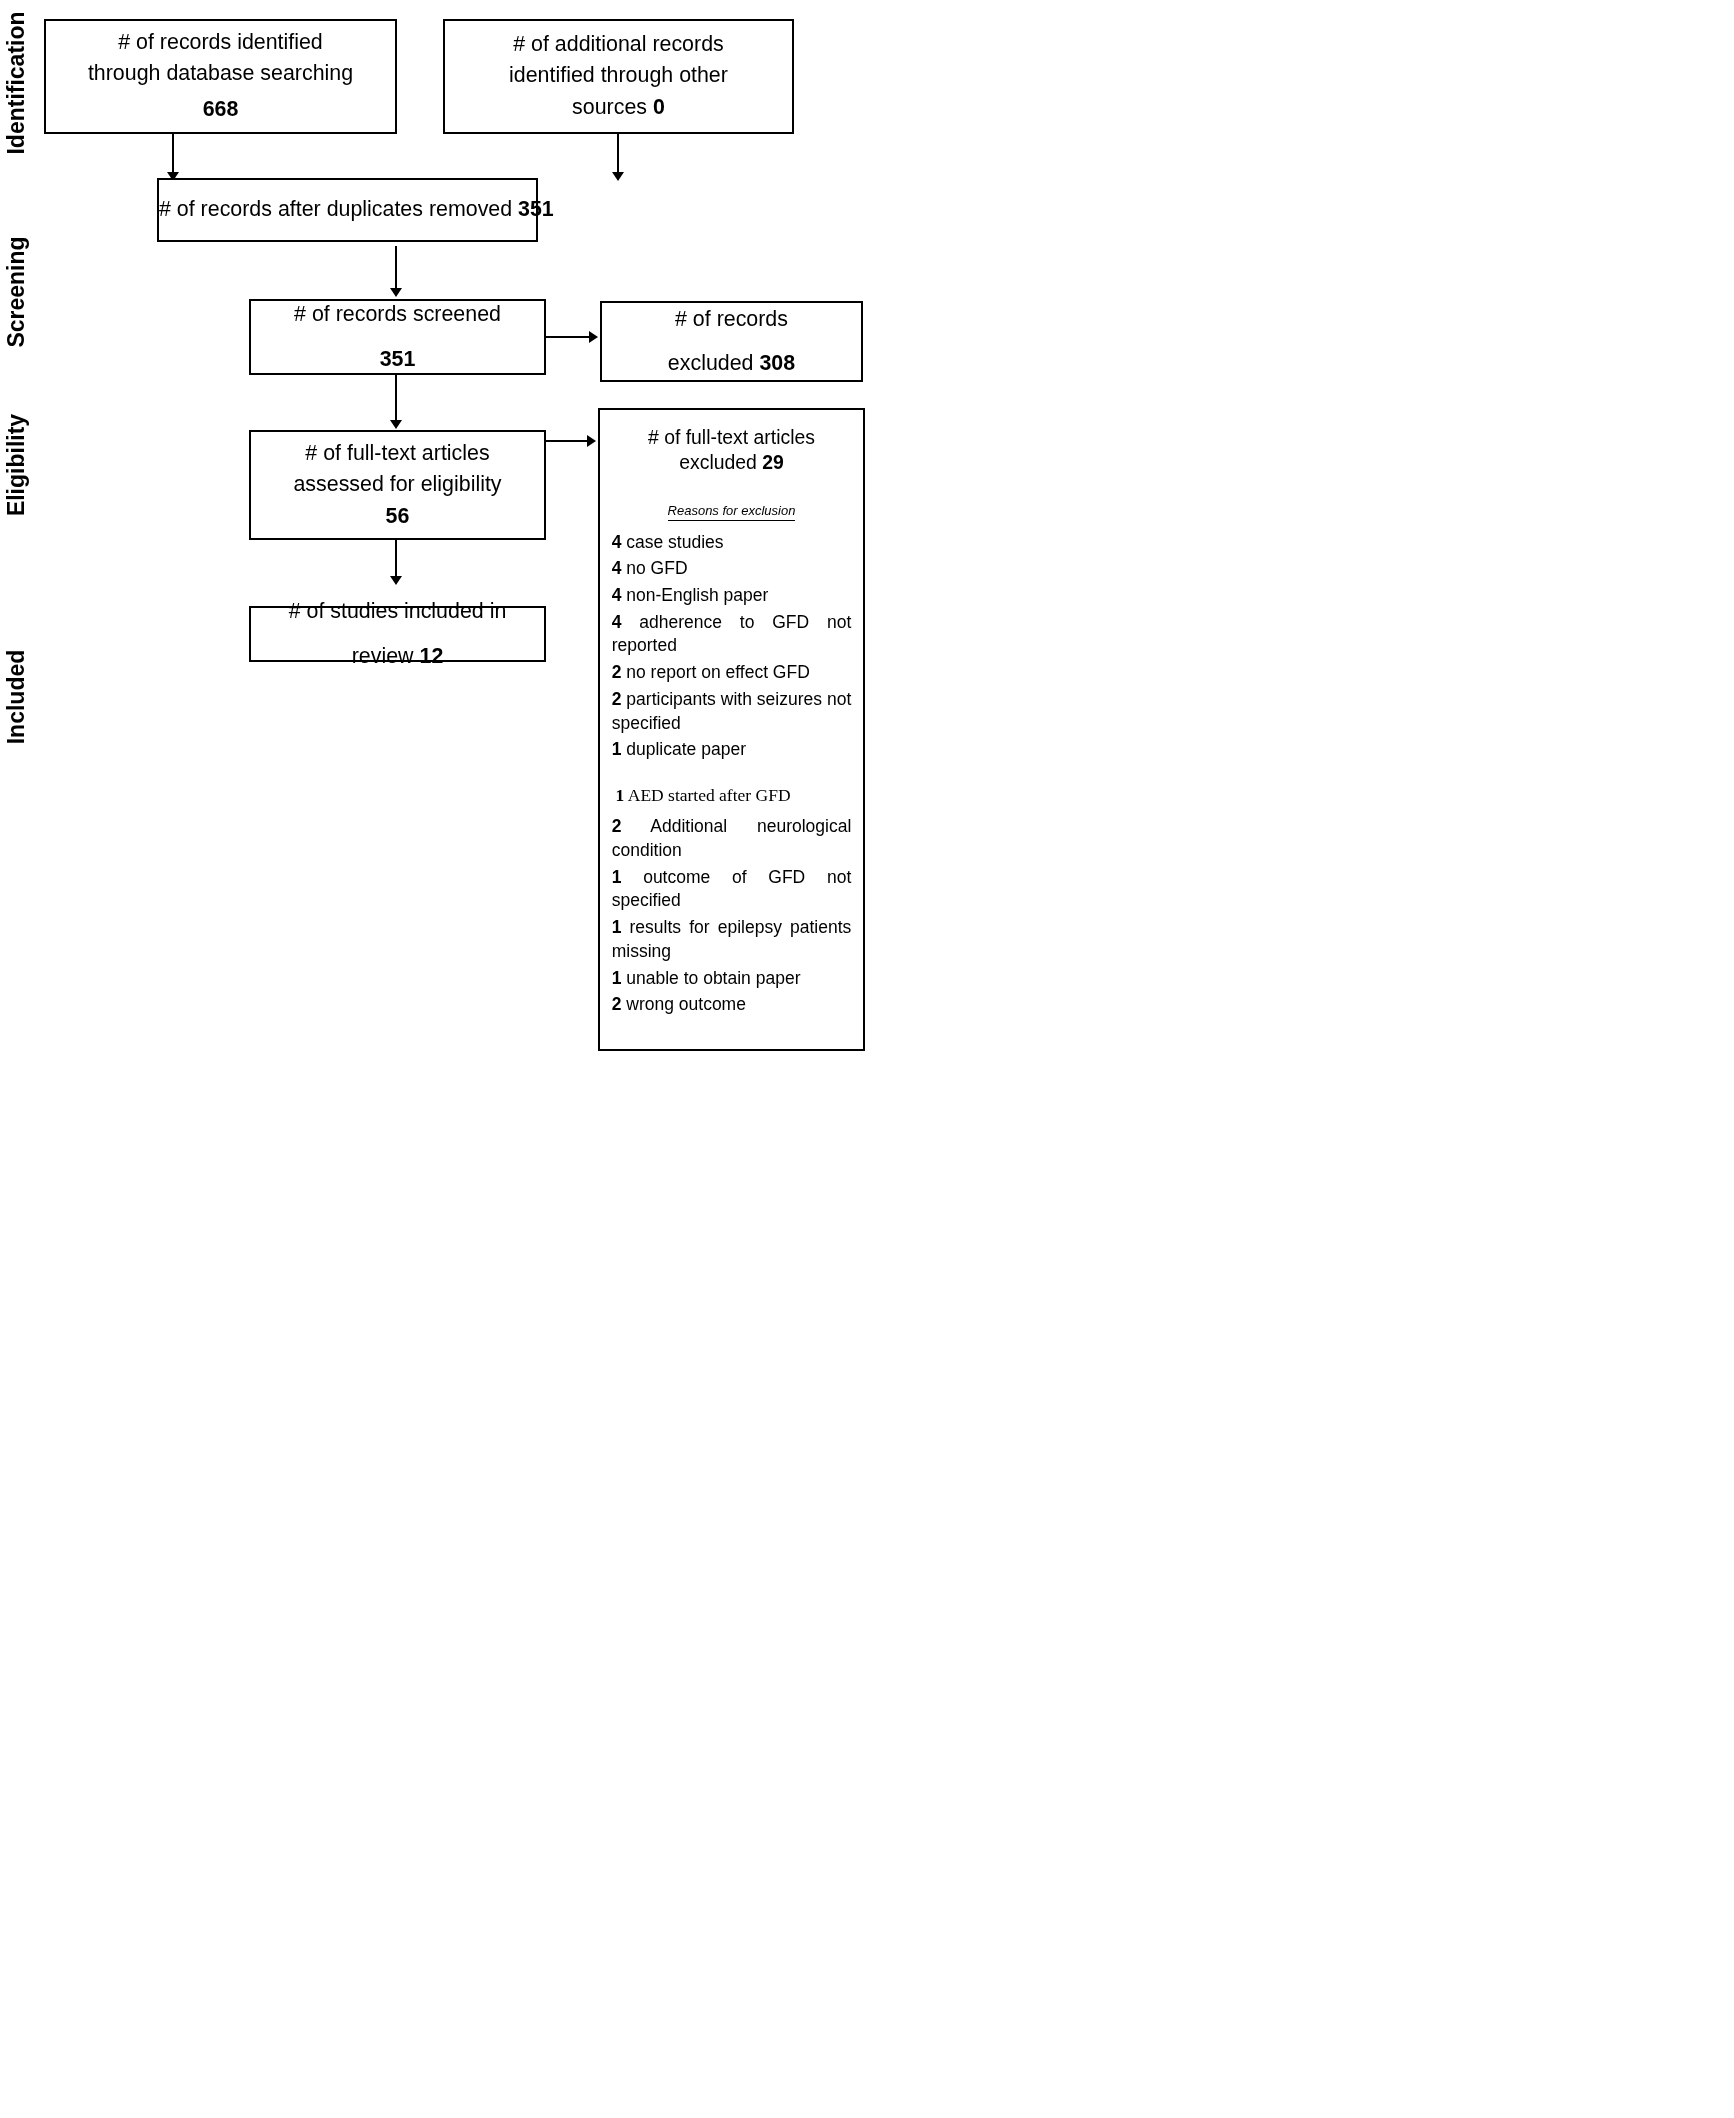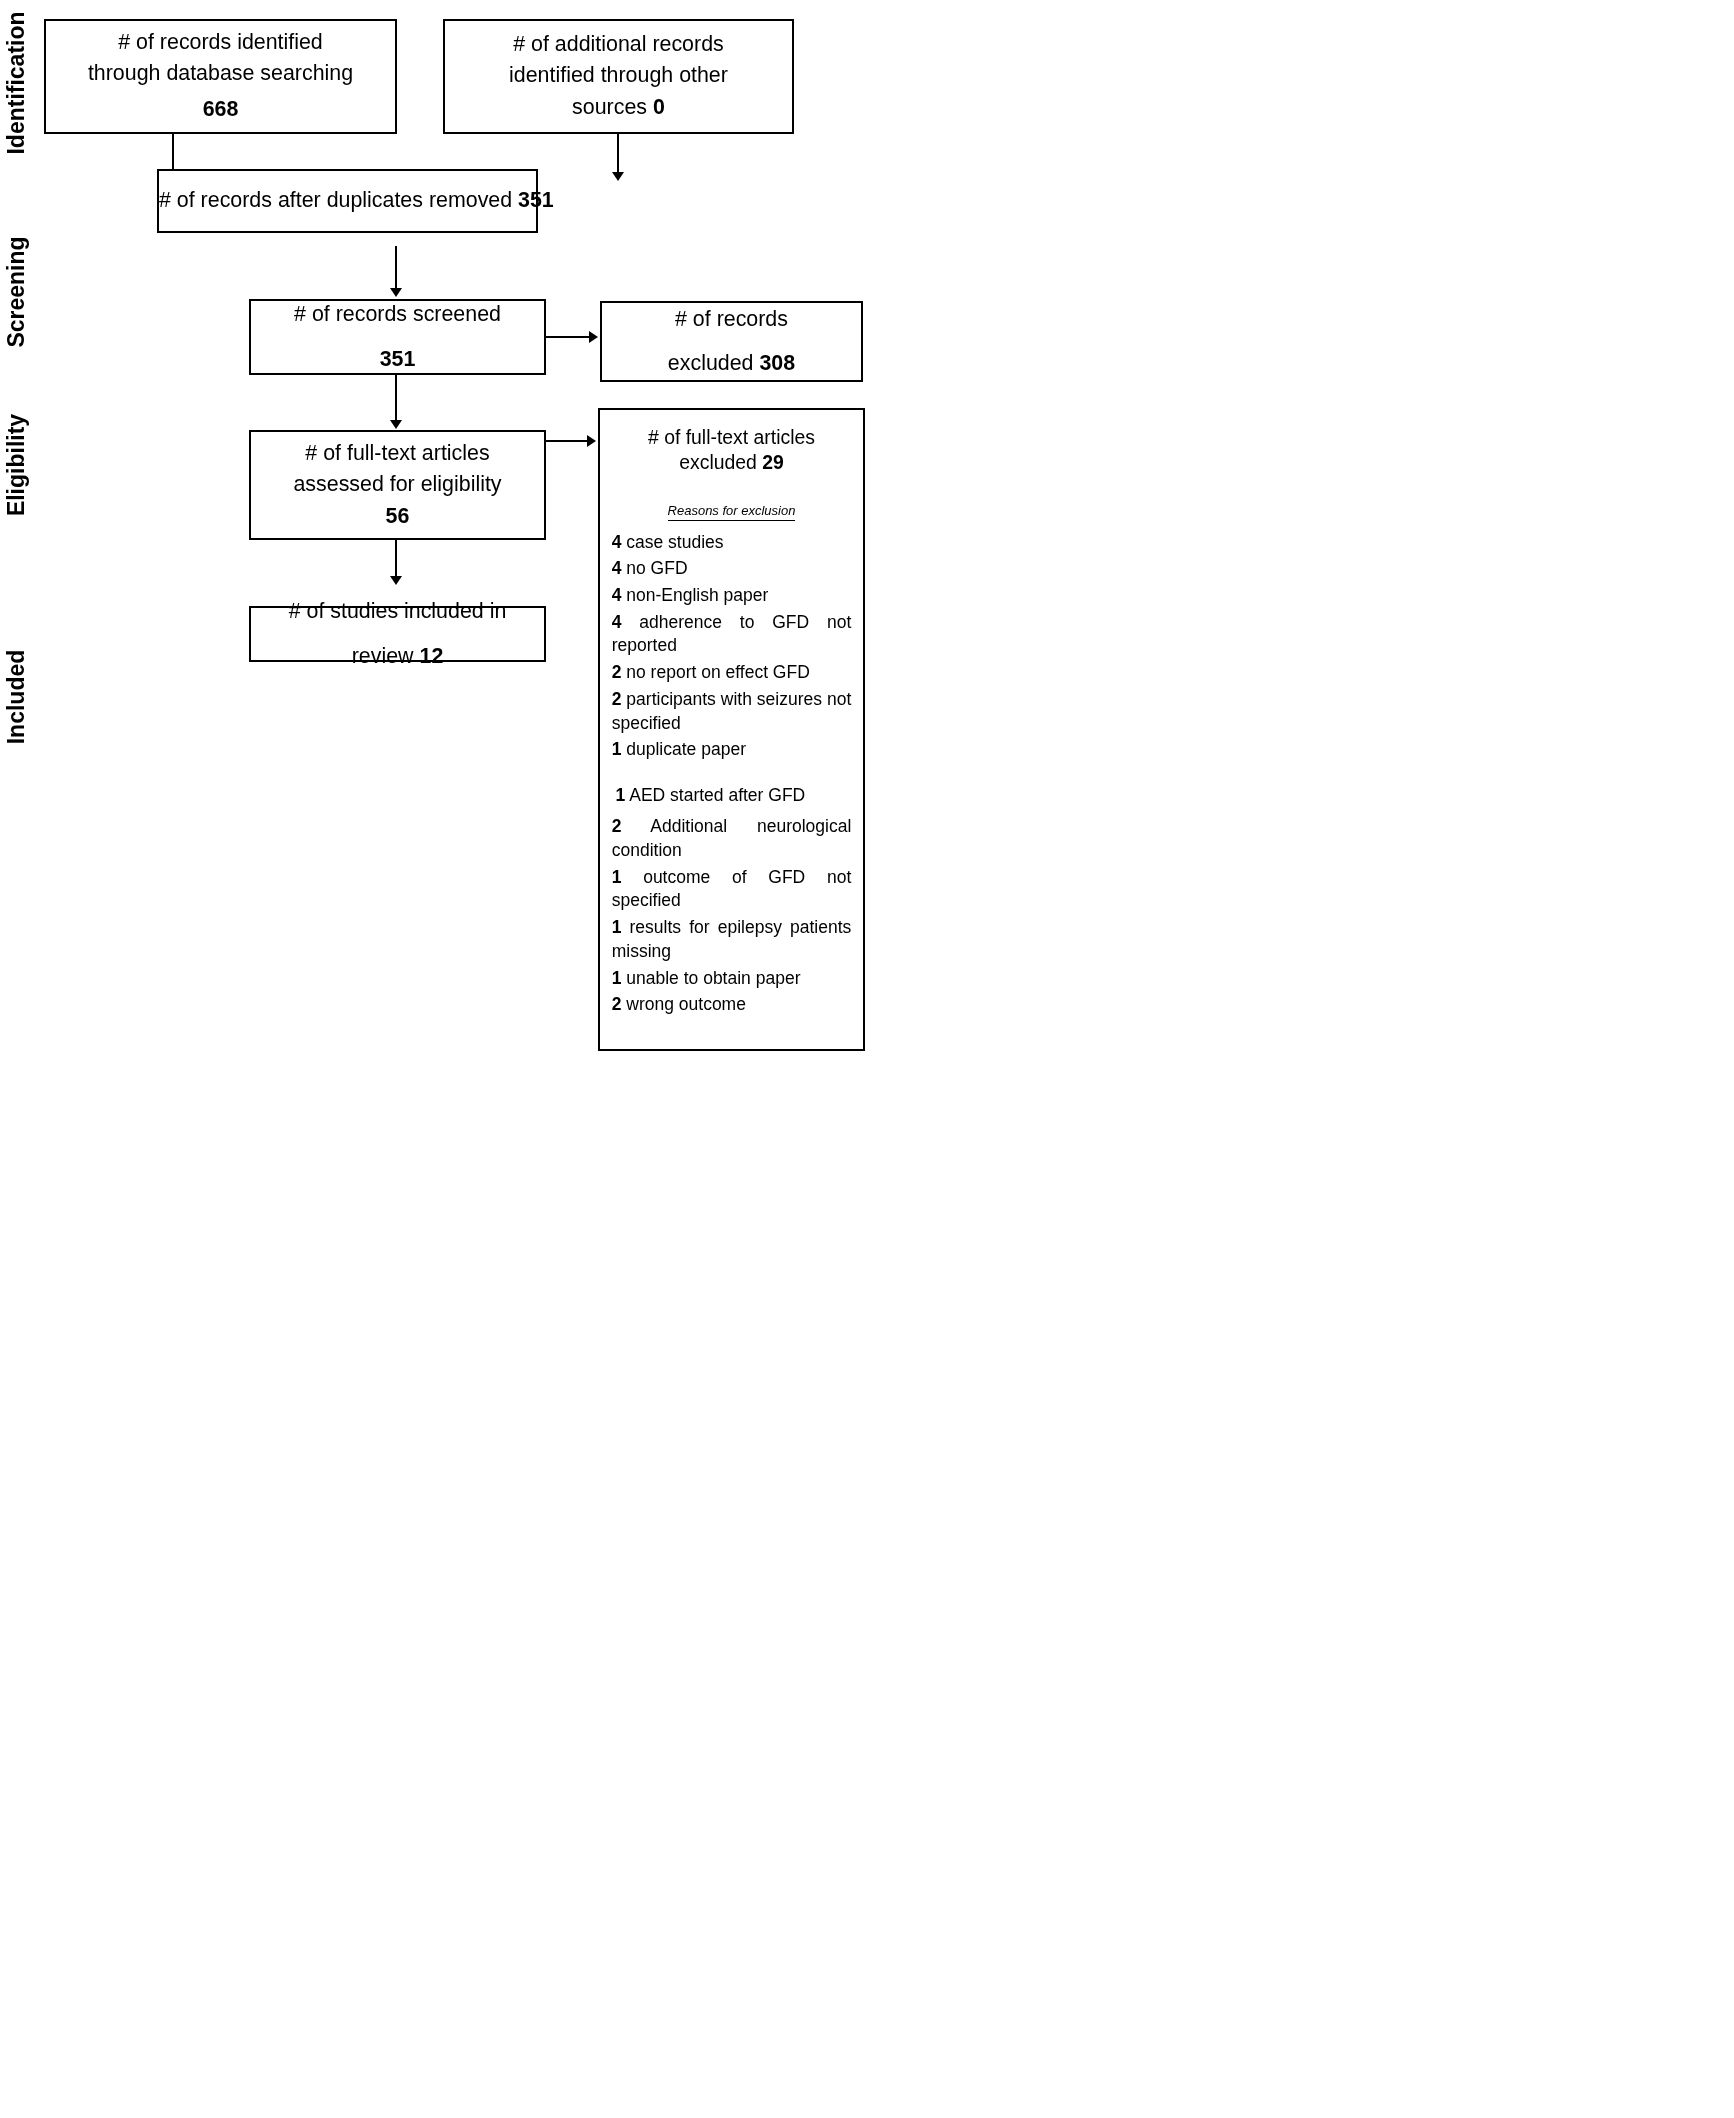--- a/index.html
+++ b/index.html
@@ -28,21 +28,21 @@
     border-top:6.3px solid transparent;border-bottom:6.3px solid transparent;border-left:9.7px solid #000;}
   
   .box.tall{justify-content:flex-start;padding:14.6px 11.7px;}
   .tall .hdr{font-size:19.4px;line-height:1.3;text-align:center;width:100%;}
   .reasons-heading{text-align:center;margin-top:28px;font-size:13px;width:100%;font-style:italic;}
   .u{border-bottom:1.9px solid #000;padding-bottom:1.5px;}
   .reasons{margin-top:12.6px;font-size:17.5px;line-height:1.36;text-align:left;width:100%;}
   .reason{margin-bottom:2.9px;}
   .reason.justify{text-align:justify;}
   .reason.serif{
-    font-family:Liberation Sans, sans-serif;
+    font-family:Liberation Serif, serif;
     margin-top:21.4px;margin-bottom:7.8px;padding-left:3.9px;
   }
 </style>
 </head>
 <body>
 
 <div class="canvas">
 
   <div class="side-label" style="left:15.6px;top:83px">Identification</div>
   <div class="side-label" style="left:15.6px;top:292px">Screening</div>
@@ -82,21 +82,21 @@
     <div class="t">
       <span class="line"># of additional records</span>
       <span class="line">identified through other</span>
       <span class="line">
         <span>sources</span>
         <b>0</b>
       </span>
     </div>
   </div>
 
-  <div class="box" style="left:157px;top:169px;width:381px;height:64px">
+  <div class="box" style="left:157px;top:178px;width:381px;height:64px">
     <div class="t nowrap">
       <span># of records after duplicates removed</span>
       <b>351</b>
     </div>
   </div>
 
   <div class="box" style="left:249px;top:299px;width:297px;height:76px">
     <div class="t">
       <span class="line"># of records screened</span>
       <b class="line mt">351</b>

